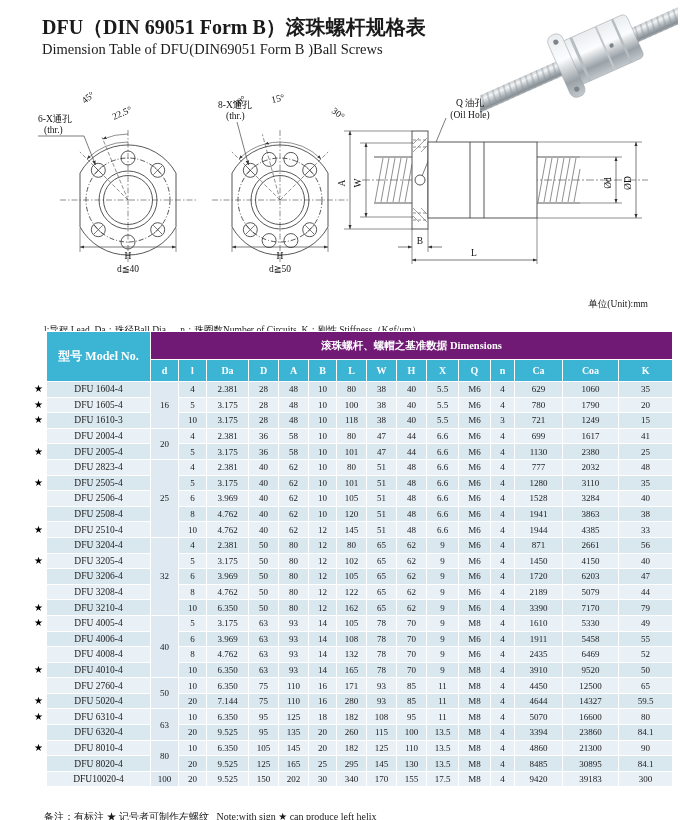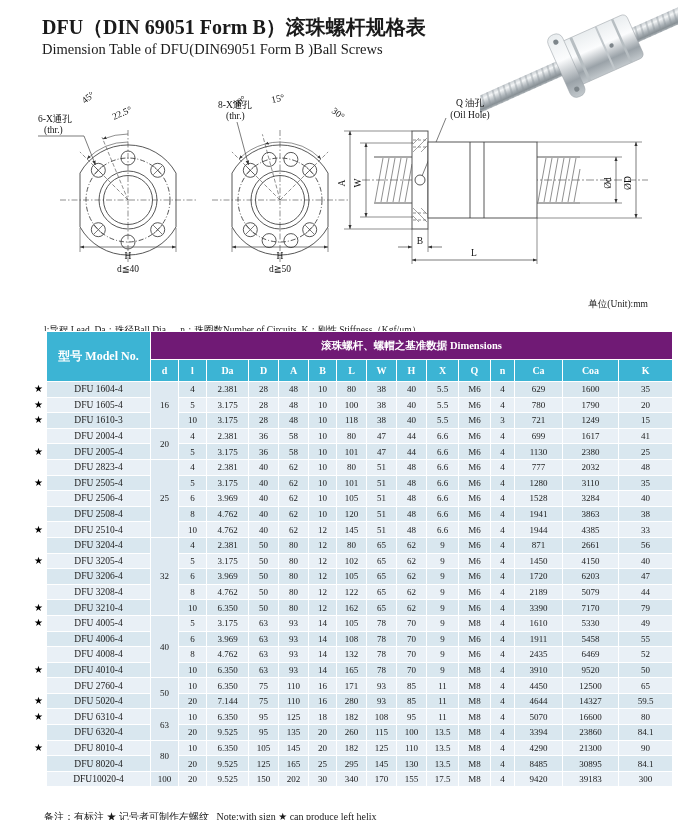--- a/index.html
+++ b/index.html
@@ -273,21 +273,21 @@
             <td class="data">28</td>
             <td class="data">48</td>
             <td class="data">10</td>
             <td class="data">80</td>
             <td class="data">38</td>
             <td class="data">40</td>
             <td class="data">5.5</td>
             <td class="data">M6</td>
             <td class="data">4</td>
             <td class="data">629</td>
-            <td class="data">1600</td>
+            <td class="data">1060</td>
             <td class="data">35</td>
           </tr>
           <tr class="even">
             <td class="star-cell">★</td>
             <td class="model-cell">DFU 1605-4</td>
             <td class="data">5</td>
             <td class="data">3.175</td>
             <td class="data">28</td>
             <td class="data">48</td>
             <td class="data">10</td>
@@ -693,21 +693,21 @@
             <td class="data">6.350</td>
             <td class="data">105</td>
             <td class="data">145</td>
             <td class="data">20</td>
             <td class="data">182</td>
             <td class="data">125</td>
             <td class="data">110</td>
             <td class="data">13.5</td>
             <td class="data">M8</td>
             <td class="data">4</td>
-            <td class="data">4290</td>
+            <td class="data">4860</td>
             <td class="data">21300</td>
             <td class="data">90</td>
           </tr>
           <tr class="odd">
             <td class="star-cell"></td>
             <td class="model-cell">DFU 8020-4</td>
             <td class="data">20</td>
             <td class="data">9.525</td>
             <td class="data">125</td>
             <td class="data">165</td>

